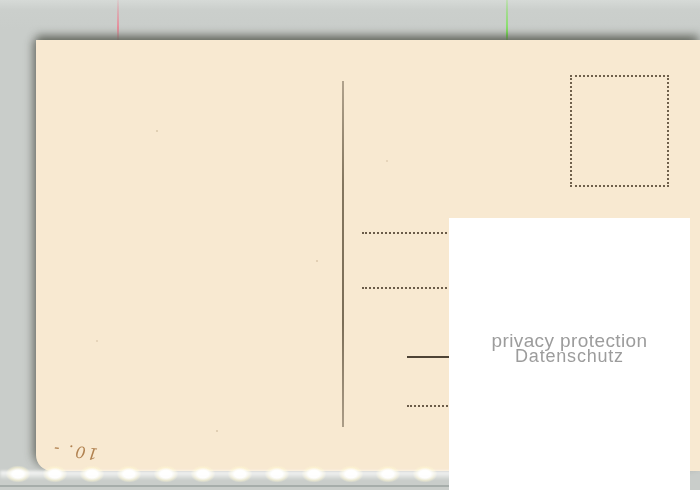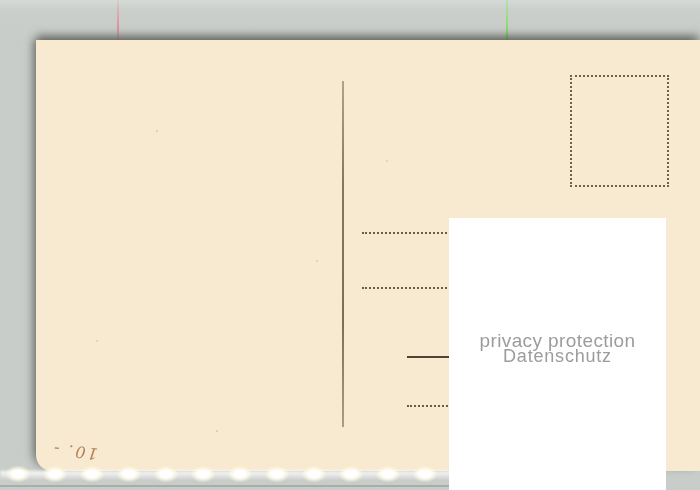--- a/index.html
+++ b/index.html
@@ -98,21 +98,21 @@
   .bottom-edge-line{
     position:absolute;
     left:0;top:485px;
     width:452px;height:2px;
     background:rgba(125,136,130,0.45);
   }
   
   .privacy-overlay{
     position:absolute;
     left:449px;top:218px;
-    width:217px;height:272px;
+    width:241px;height:272px;
     background:#ffffff;
     text-align:center;
     color:#9c9c9c;
   }
   .pp-line1{
     margin-top:114px;
     font-size:19px;
     line-height:17px;
     letter-spacing:0.4px;
   }

